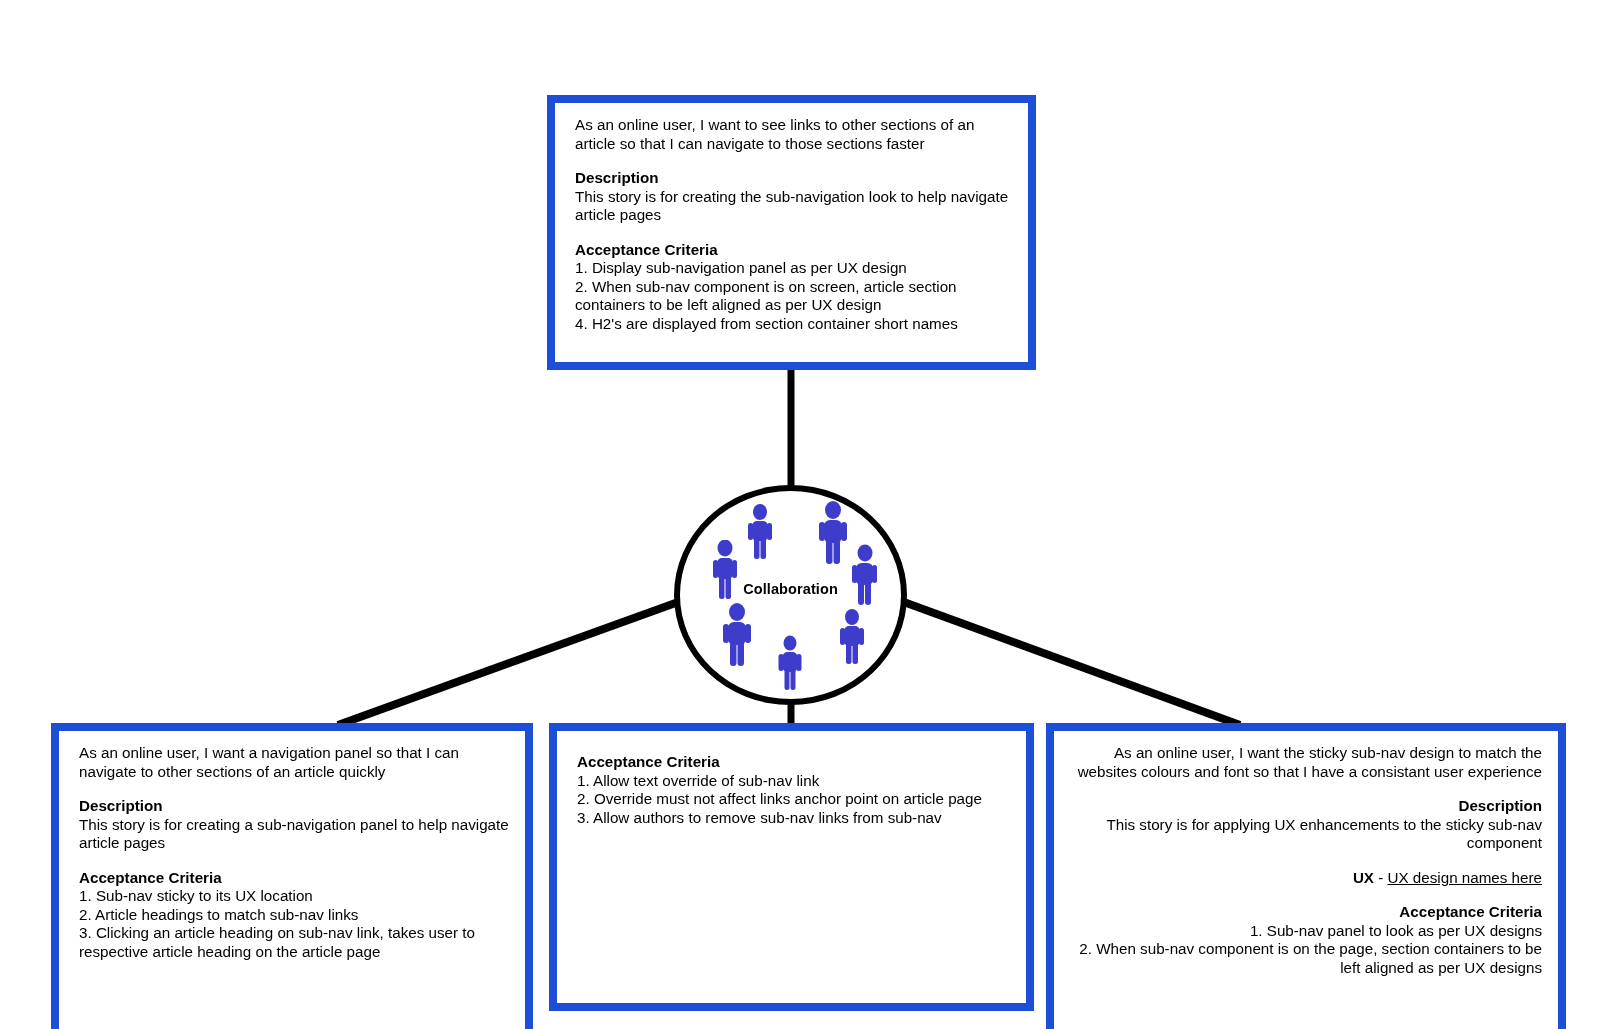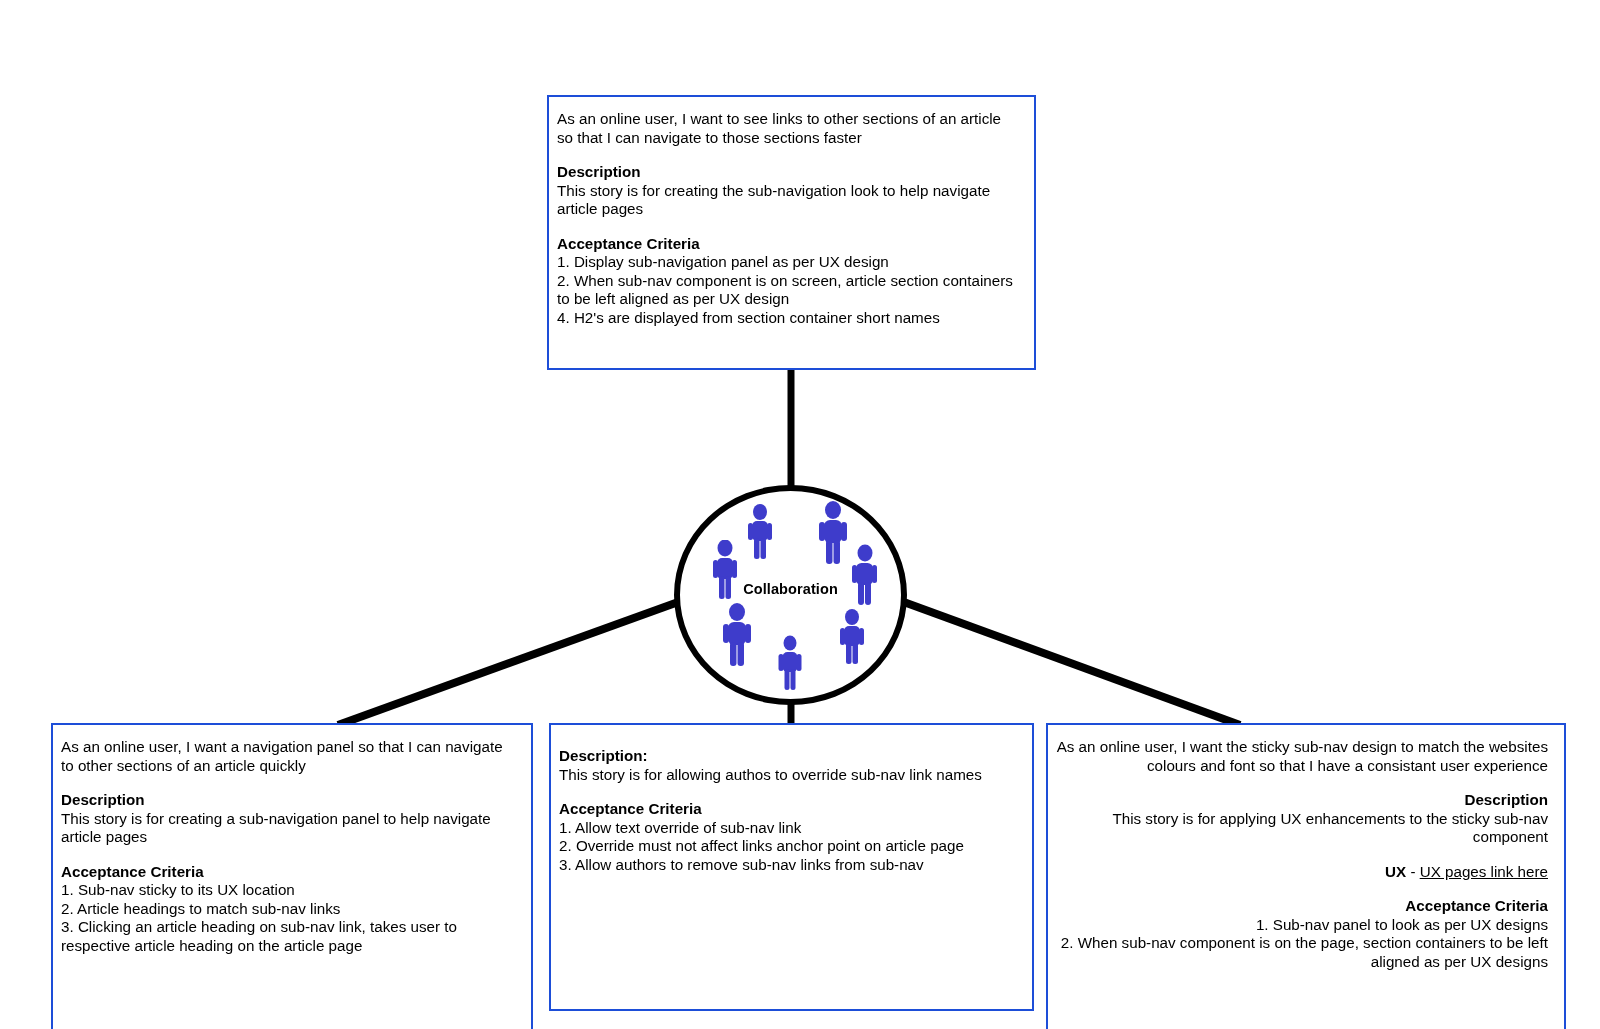--- a/index.html
+++ b/index.html
@@ -25,22 +25,22 @@
     top: 0;
     width: 1600px;
     height: 1029px;
     pointer-events: none;
   }
   
   .card {
     position: absolute;
     box-sizing: border-box;
     background: #ffffff;
-    border: 2px solid #1d4ed8;
-    padding: 13px 16px 10px 8px;
+    border: 8px solid #1d4ed8;
+    padding: 13px 16px 10px 20px;
     font-size: 15.2px;
     line-height: 1.22;
     z-index: 5;
   }
   .card .story-title {
     margin: 0 0 16px 0;
   }
   .card .sec {
     margin: 9px 0 16px 0;
   }
@@ -246,39 +246,35 @@
     <div class="sec">
       <span class="sec-head">Acceptance Criteria</span>
       <span class="line">1. Sub-nav sticky to its UX location</span>
       <span class="line">2. Article headings to match sub-nav links</span>
       <span class="line">3. Clicking an article heading on sub-nav link, takes user to respective article heading on the article page</span>
     </div>
   </div>
 
   <div class="card" id="card-bm">
     <div class="sec">
-      <span class="sec-head">Description:</span>
-      <span class="sec-body">This story is for allowing authos to override sub-nav link names</span>
-    </div>
-    <div class="sec">
       <span class="sec-head">Acceptance Criteria</span>
       <span class="line">1. Allow text override of sub-nav link</span>
       <span class="line">2. Override must not affect links anchor point on article page</span>
       <span class="line">3. Allow authors to remove sub-nav links from sub-nav</span>
     </div>
   </div>
 
   <div class="card" id="card-br">
     <div class="story-title">As an online user, I want the sticky sub-nav design to match the websites colours and font so that I have a consistant user experience</div>
     <div class="sec">
       <span class="sec-head">Description</span>
       <span class="sec-body">This story is for applying UX enhancements to the sticky sub-nav component</span>
     </div>
     <div class="ux-line">
-      <span class="ux-label">UX</span><span> - </span><a class="ux-link" href="#">UX pages link here</a>
+      <span class="ux-label">UX</span><span> - </span><a class="ux-link" href="#">UX design names here</a>
     </div>
     <div class="sec">
       <span class="sec-head">Acceptance Criteria</span>
       <span class="line">1. Sub-nav panel to look as per UX designs</span>
       <span class="line">2. When sub-nav component is on the page, section containers to be left aligned as per UX designs</span>
     </div>
   </div>
 
 </div>
 

